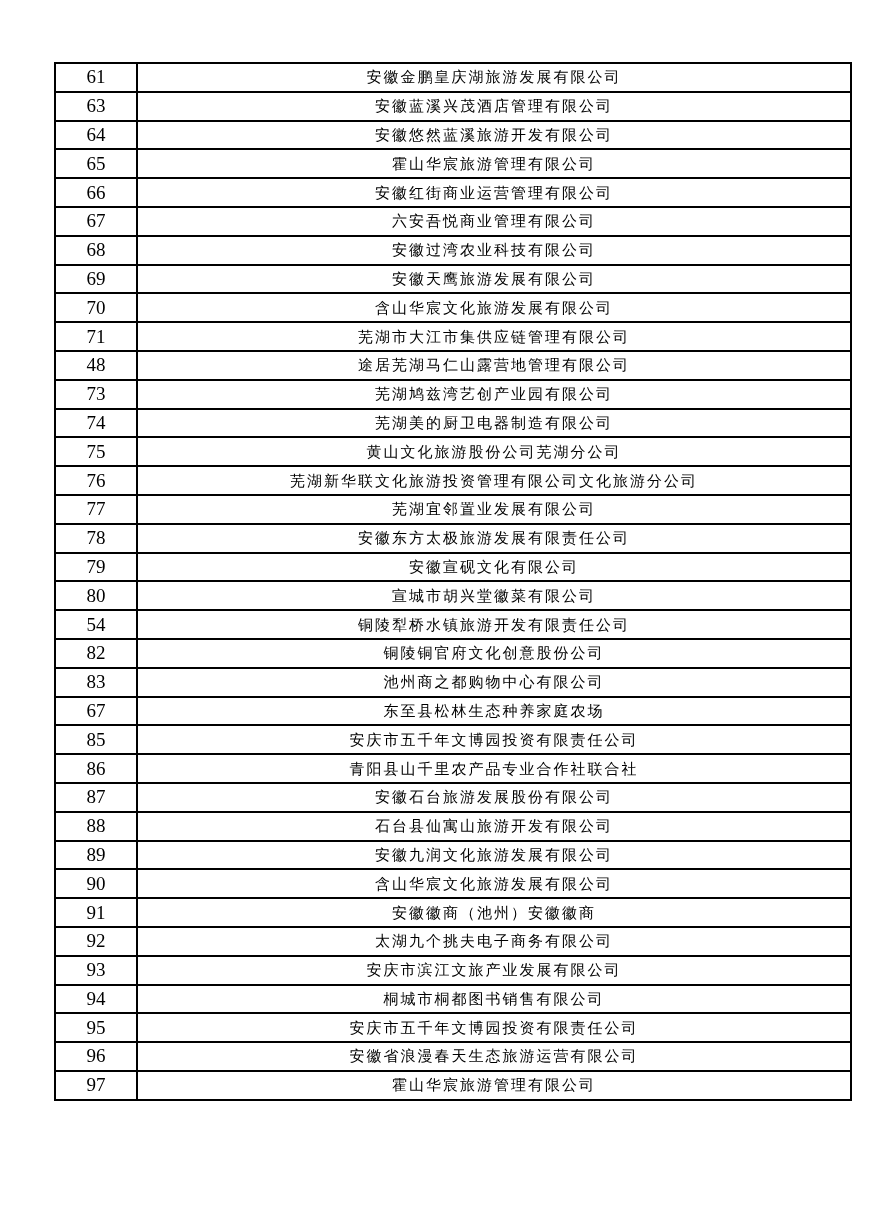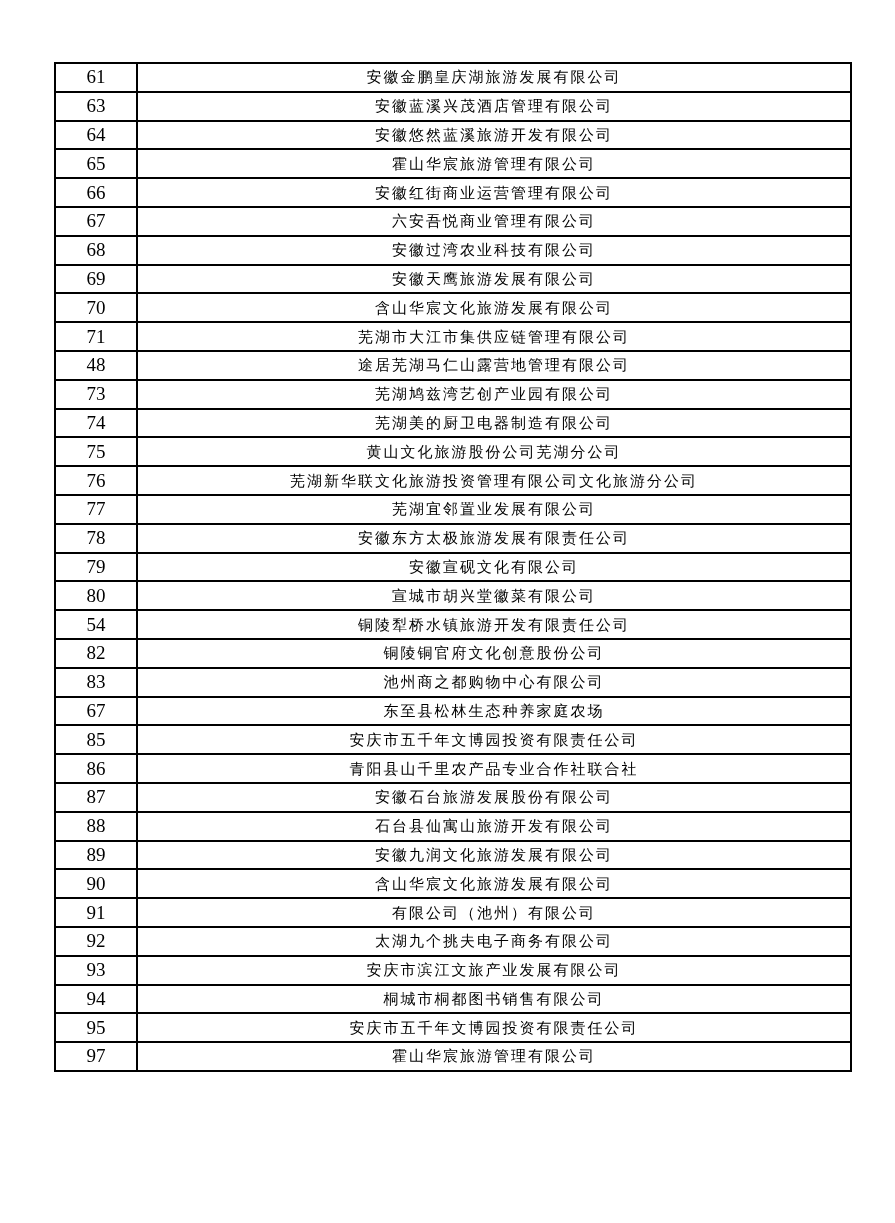--- a/index.html
+++ b/index.html
@@ -169,37 +169,41 @@
       <tr>
           <td class="num">89</td>
           <td class="name">安徽九润文化旅游发展有限公司</td>
         </tr>
       <tr>
           <td class="num">90</td>
           <td class="name">含山华宸文化旅游发展有限公司</td>
         </tr>
       <tr>
           <td class="num">91</td>
-          <td class="name">有限公司（池州）有限公司</td>
+          <td class="name">安徽徽商（池州）安徽徽商</td>
         </tr>
       <tr>
           <td class="num">92</td>
           <td class="name">太湖九个挑夫电子商务有限公司</td>
         </tr>
       <tr>
           <td class="num">93</td>
           <td class="name">安庆市滨江文旅产业发展有限公司</td>
         </tr>
       <tr>
           <td class="num">94</td>
           <td class="name">桐城市桐都图书销售有限公司</td>
         </tr>
       <tr>
           <td class="num">95</td>
           <td class="name">安庆市五千年文博园投资有限责任公司</td>
+        </tr>
+      <tr>
+          <td class="num">96</td>
+          <td class="name">安徽省浪漫春天生态旅游运营有限公司</td>
         </tr>
       <tr>
           <td class="num">97</td>
           <td class="name">霍山华宸旅游管理有限公司</td>
         </tr>
     </tbody>
   </table>
 </div>
 
 </body></html>

